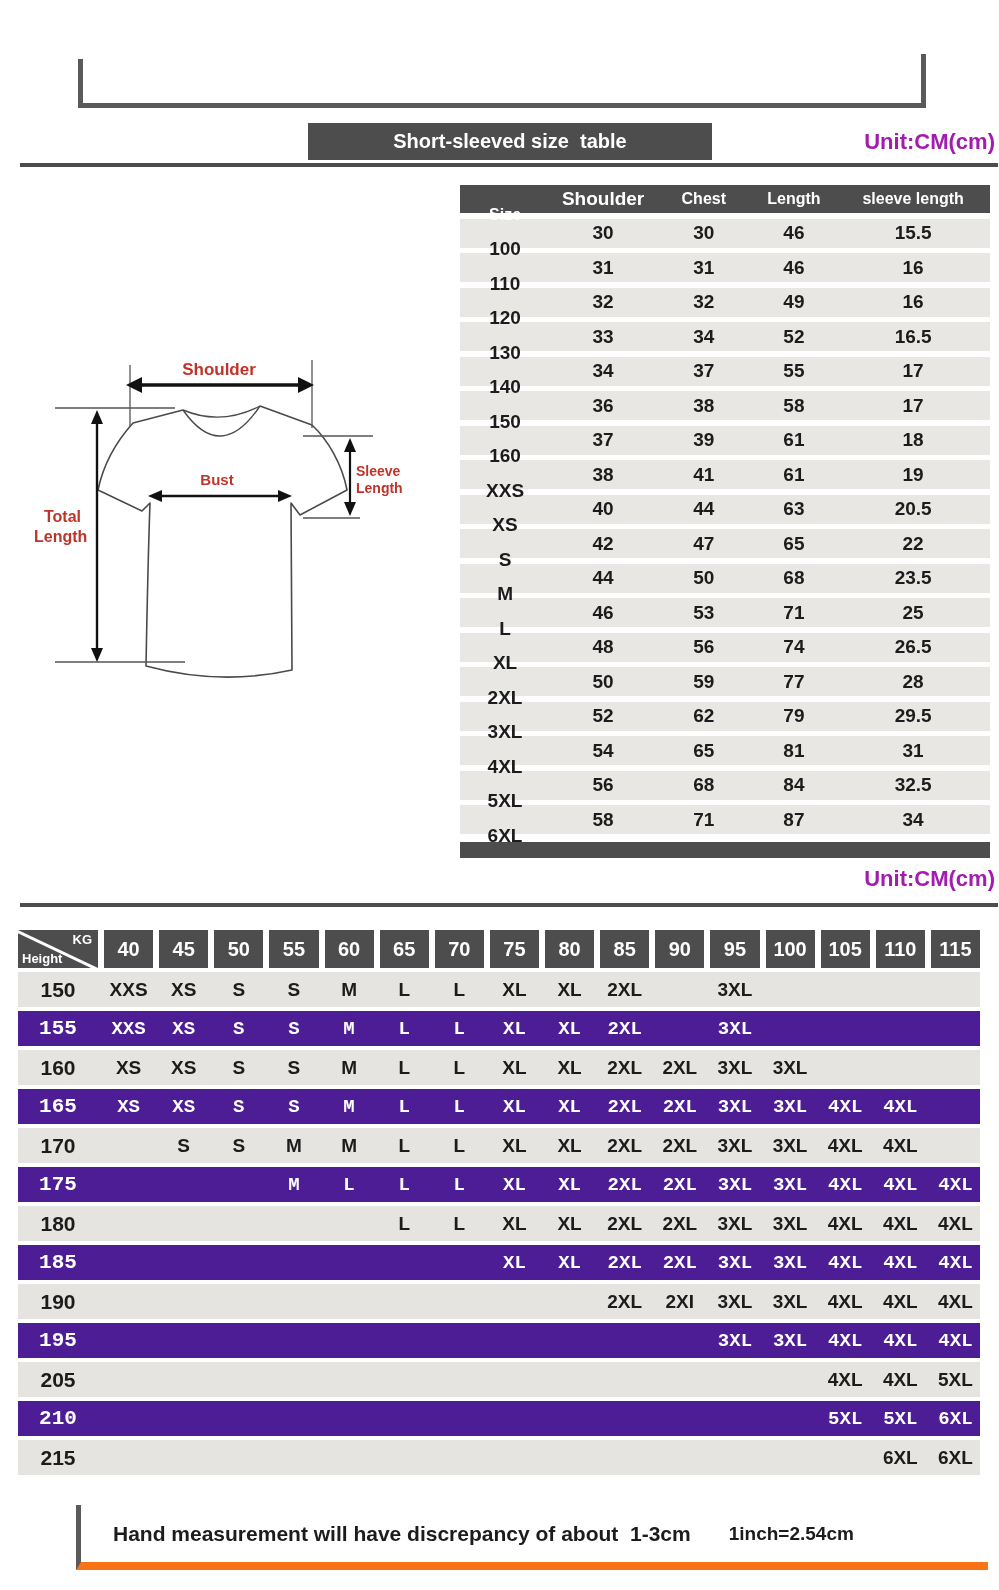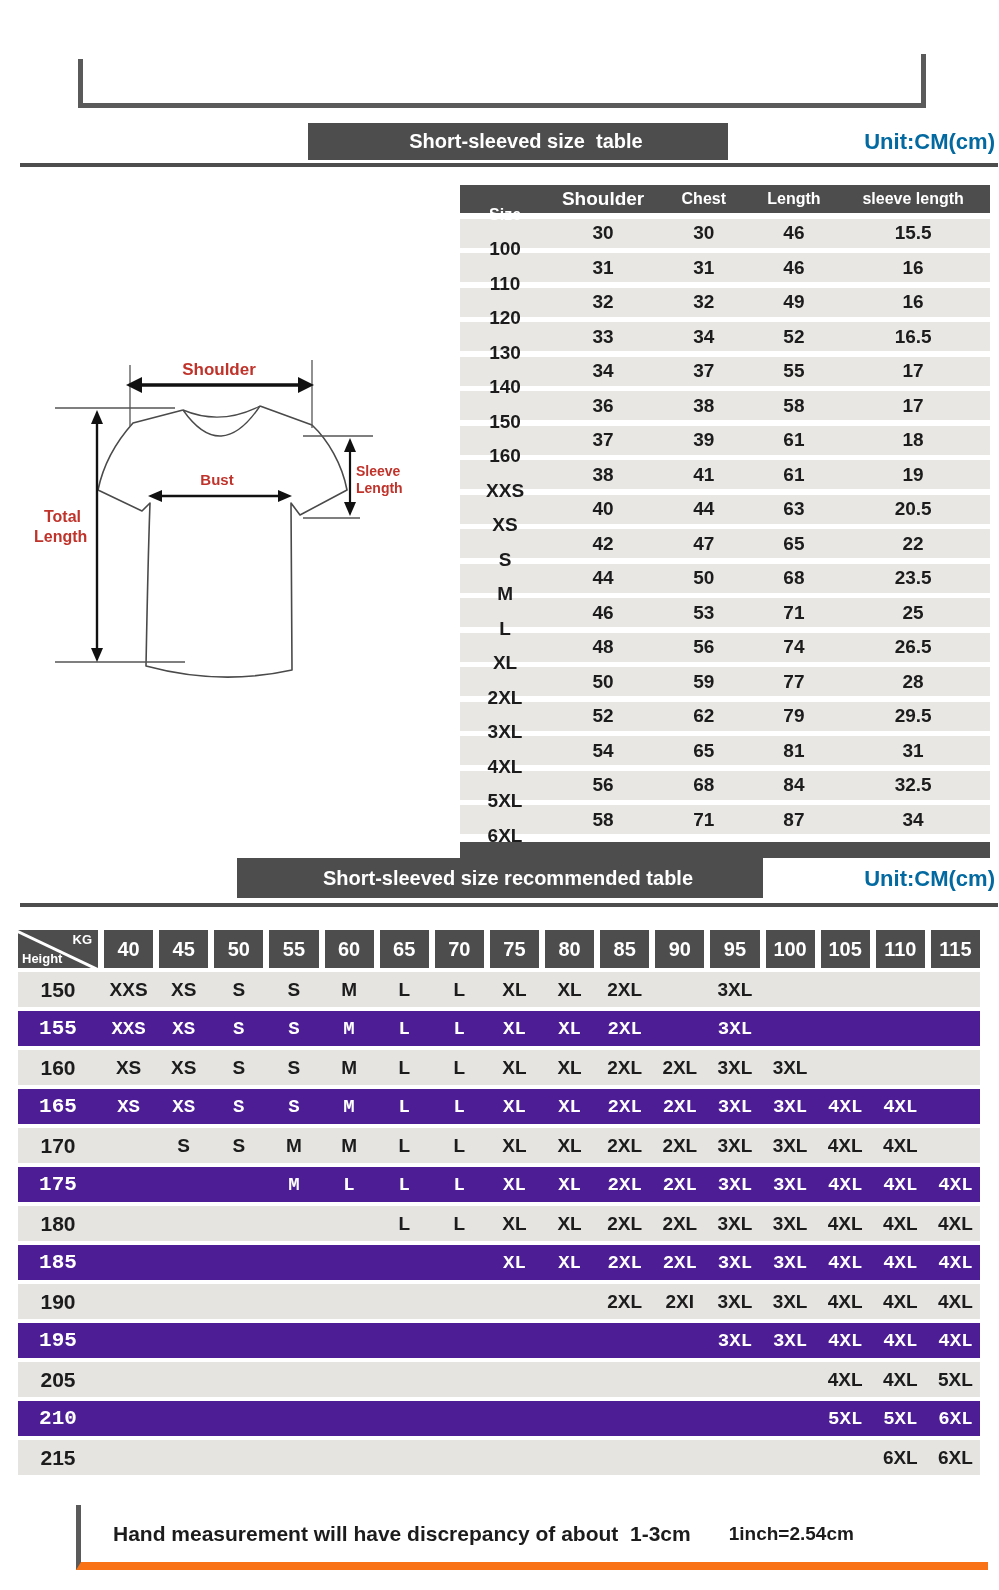--- a/index.html
+++ b/index.html
@@ -11,24 +11,24 @@
                border-bottom:5px solid #5a5a5a;}
   .hdr-bracket .bar-l{position:absolute;left:0;bottom:0;width:5px;height:44px;background:#5a5a5a;}
   .hdr-bracket .bar-r{position:absolute;right:0;bottom:0;width:5px;height:49px;background:#5a5a5a;}
   .hdr-line1{position:absolute;left:0;top:35px;width:999px;text-align:center;
              font-size:27px;letter-spacing:0px;color:#111;}
   .hdr-line2{position:absolute;left:0;top:69px;width:999px;text-align:center;
              font-size:26px;color:#111;}
 
   
   .banner{position:absolute;background:#4d4d4d;color:#fff;display:flex;
-          align-items:center;justify-content:center;font-size:20px;white-space:pre;padding-left:16px;}
+          align-items:center;justify-content:center;font-size:20px;white-space:pre;}
   #banner1{left:308px;top:123px;width:404px;height:37px;}
   #banner2{left:237px;top:858px;width:510px;height:40px;}
-  .unit{position:absolute;font-size:22px;color:#0369a1;text-align:right;}
+  .unit{position:absolute;font-size:22px;color:#a21caf;text-align:right;}
   #unit1{left:810px;top:129px;width:185px;}
   #unit2{left:805px;top:866px;width:190px;}
   .hr{position:absolute;left:20px;width:978px;height:4px;background:#4d4d4d;}
   #hr1{top:163px;}
   #hr2{top:903px;}
 
   
   #size-table{position:absolute;left:460px;top:185px;width:530px;}
   .shead{display:flex;background:#4d4d4d;color:#fff;height:28px;align-items:center;}
   .shead .hcell{text-align:center;font-size:16px;}
@@ -252,21 +252,20 @@
           <div class="scell c0">6XL</div>
           <div class="scell c1">58</div>
           <div class="scell c2">71</div>
           <div class="scell c3">87</div>
           <div class="scell c4">34</div>
         </div>
       </div>
     <div id="size-foot"></div>
   </div>
 
-  <div id="banner2" class="banner">Short-sleeved size recommended table</div>
   <div id="unit2" class="unit">Unit:CM(cm)</div>
   <div id="hr2" class="hr"></div>
 
   <div id="matrix">
     <div class="mhead" id="matrix-head">
       <div class="corner">
         <div class="diag"></div>
         <div class="kg">KG</div>
         <div class="ht">Height</div>
       </div>

